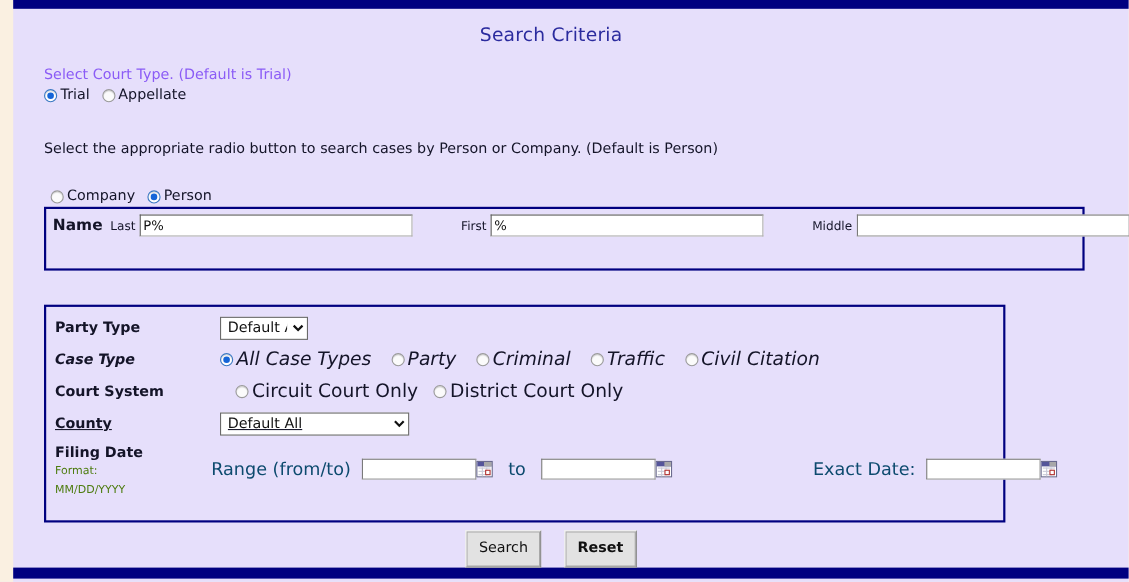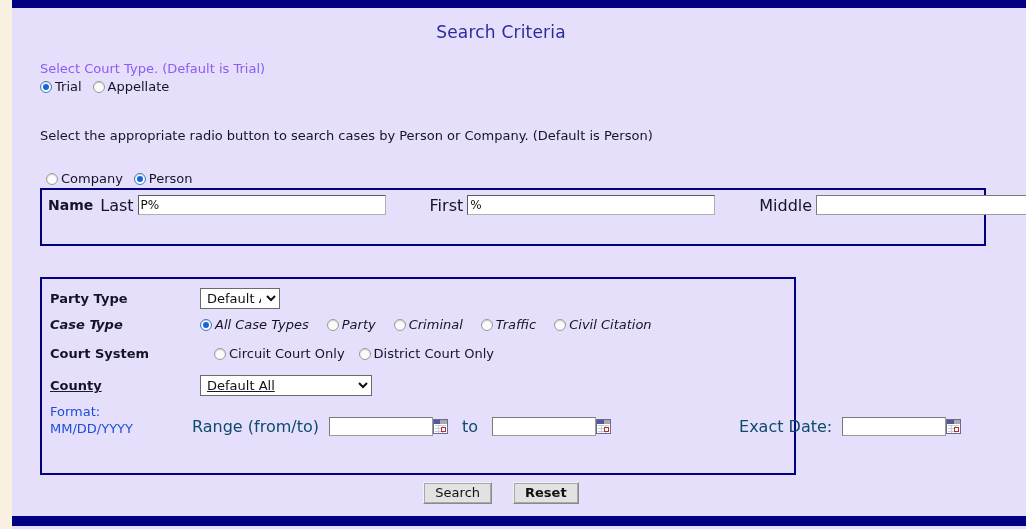--- a/index.html
+++ b/index.html
@@ -128,40 +128,40 @@
   }
   #name-panel {
     left: 40px;
     top: 188px;
     width: 946px;
     height: 58px;
   }
   #criteria-panel {
     left: 40px;
     top: 277px;
-    width: 756px;
+    width: 874px;
     height: 198px;
   }
 
   .name-row {
     position: absolute;
     left: 6px;
     top: 5px;
     display: flex;
     align-items: center;
     white-space: nowrap;
   }
   .name-strong {
     font-weight: bold;
     font-size: 14px;
     color: #141428;
     margin-right: 7px;
   }
   .name-lbl {
-    font-size: 16px;
+    font-size: 11px;
     color: #141428;
     margin-right: 4px;
   }
 
   input.txt {
     font-family: "DejaVu Sans", sans-serif;
     font-size: 12px;
     color: #111;
     background: #ffffff;
     border: 1px solid #9b9b9b;
@@ -213,31 +213,31 @@
     padding: 0 2px;
   }
   #party-select { width: 80px; }
   #county-select { width: 172px; }
 
   .radio-inline {
     display: flex;
     align-items: center;
     white-space: nowrap;
   }
-  .radio-inline .radio-label { font-size: 13px; }
+  .radio-inline .radio-label { font-size: 17px; }
 
   .filing-label-block {
     position: absolute;
     left: 8px;
     top: 124px;
     width: 150px;
     line-height: 17px;
   }
   .filing-title { font-weight: bold; font-size: 13px; color: #141428; }
-  .filing-fmt { font-size: 13px; color: #1d4ed8; }
+  .filing-fmt { font-size: 10px; color: #4d7c0f; }
 
   .filing-fields {
     position: absolute;
     left: 150px;
     top: 138px;
     display: flex;
     align-items: center;
     white-space: nowrap;
   }
   .filing-fields .ftext { font-size: 16px; color: #0c4a6e; }
@@ -311,21 +311,21 @@
     font-size: 13px;
     color: #111;
     background: #e2e2e2;
     border: 1px solid #8a8a8a;
     border-top-color: #f2f2f2;
     border-left-color: #f2f2f2;
     box-shadow: 0 0 0 1px #a8a8a8 inset;
     padding: 2px 11px;
     cursor: pointer;
     box-sizing: border-box;
-    height: 22px;
+    height: 34px;
     line-height: 16px;
   }
   button.btn.bold { font-weight: bold; }
   .btn-gap { width: 21px; }
 </style>
 </head>
 <body>
 
 <div class="page"></div>
 <div class="topbar"></div>
@@ -417,20 +417,21 @@
   </div>
 
   <div class="crow" id="row-county">
     <span class="clabel">County</span>
     <select class="sel" id="county-select">
       <option>Default All</option>
     </select>
   </div>
 
   <div class="filing-label-block">
+    <div class="filing-title">Filing Date</div>
     <div class="filing-fmt">Format:</div>
     <div class="filing-fmt">MM/DD/YYYY</div>
   </div>
 
   <div class="filing-fields">
     <span class="ftext">Range (from/to)</span>
     <span class="sp10"></span>
     <input class="txt" id="range-from" type="text" value="" style="">
     <span class="cal">
       <span class="cal-hd"></span>

